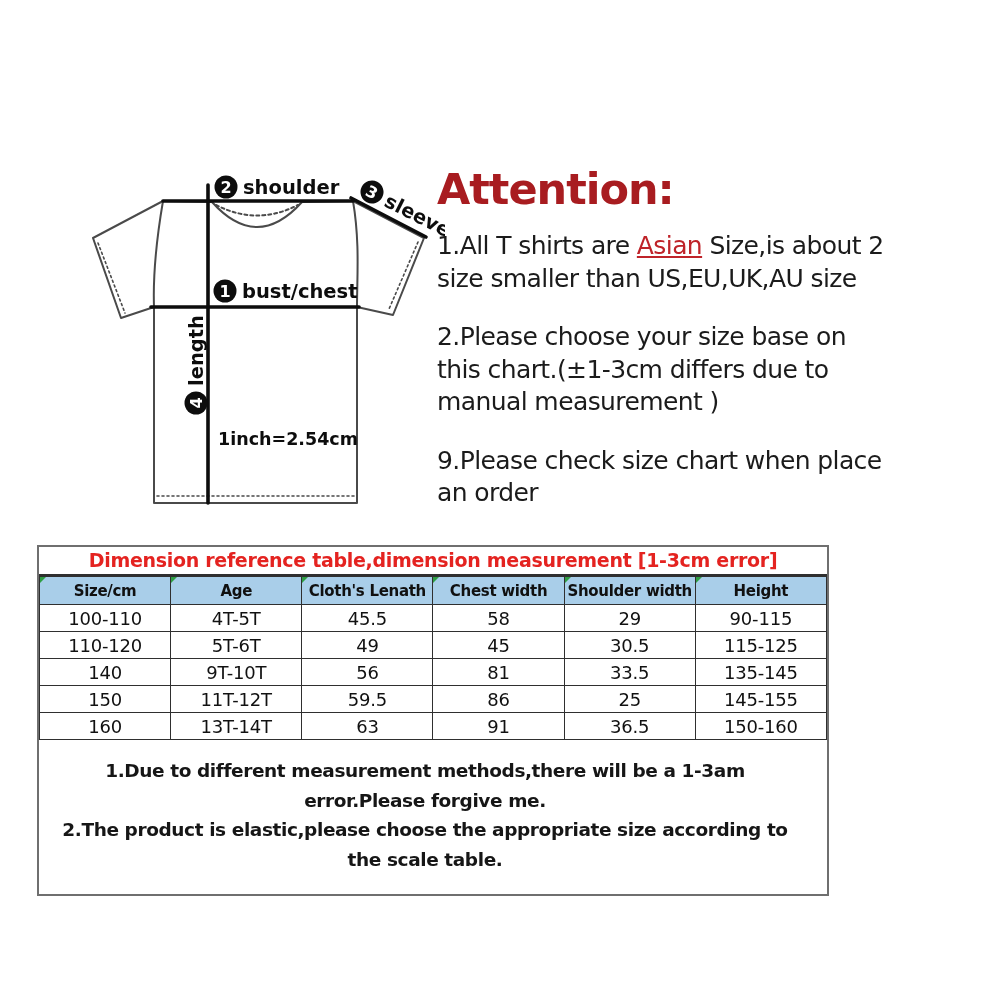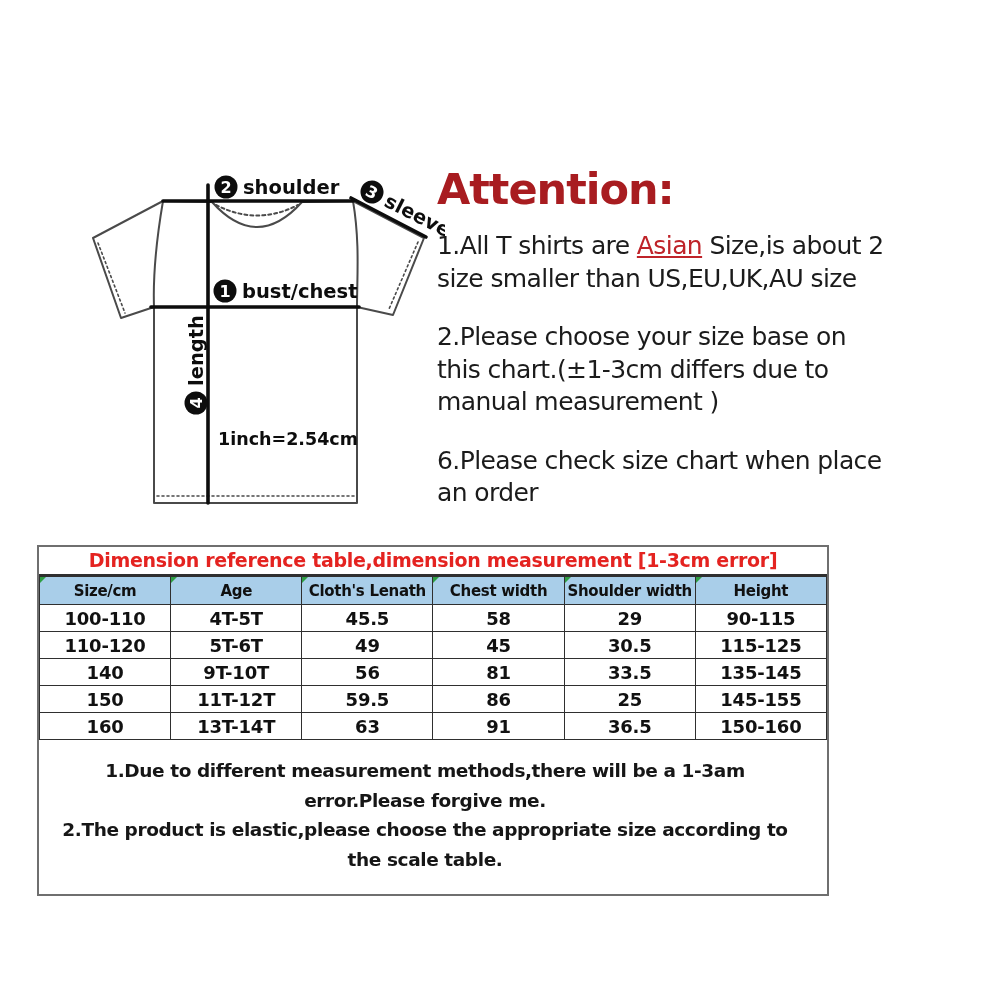--- a/index.html
+++ b/index.html
@@ -17,21 +17,21 @@
   .asian-highlight{color:#bf2329;text-decoration:underline;}
 
   
   .table-wrap{position:absolute;left:37px;top:545px;width:792px;border:2px solid #6f6f6f;
               background:#fff;box-sizing:border-box;}
   .table-title{height:27px;line-height:27px;text-align:center;color:#e42320;
                font-size:19px;font-weight:bold;border-bottom:2px solid #2f2f2f;letter-spacing:-0.3px;}
   table.size-table{width:100%;border-collapse:collapse;table-layout:fixed;}
   table.size-table th{background:#a9cee9;border:1px solid #2f2f2f;font-size:15px;font-weight:bold;
                height:25px;position:relative;color:#101010;letter-spacing:-0.3px;}
-  table.size-table td{border:1px solid #2f2f2f;text-align:center;font-size:18px;font-weight:bold;
+  table.size-table td{border:1px solid #2f2f2f;text-align:center;font-size:18px;font-weight:normal;
                height:24px;color:#111;letter-spacing:-0.2px;}
   .corner-tri{position:absolute;top:0;left:0;width:0;height:0;
               border-top:6px solid #2e9e43;border-right:6px solid transparent;}
   .table-notes{padding:16px 24px 20px 8px;text-align:center;}
   .table-note-line{margin:0;font-size:18.5px;font-weight:bold;line-height:1.6;letter-spacing:-0.4px;color:#161616;}
 </style>
 </head>
 <body>
 
 <div class="stage">
@@ -89,21 +89,21 @@
     </g>
   </svg>
 
   <div class="attention">
     <h1 class="attention-heading">Attention:</h1>
     <p class="attention-item"><span>1.All T shirts are </span><span class="asian-highlight">Asian</span><span> Size,is about 2
 size smaller than US,EU,UK,AU size</span></p>
     <p class="attention-item">2.Please choose your size base on
 this chart.(±1-3cm differs due to
 manual measurement )</p>
-    <p class="attention-item">6.Please check size chart when place
+    <p class="attention-item">9.Please check size chart when place
 an order</p>
   </div>
 
   <div class="table-wrap">
     <div class="table-title">Dimension reference table,dimension measurement [1-3cm error]</div>
     <table class="size-table">
       <thead>
         <tr id="size-table-head-row">
             <th><span class="corner-tri"></span>Size/cm</th>
             <th><span class="corner-tri"></span>Age</th>

